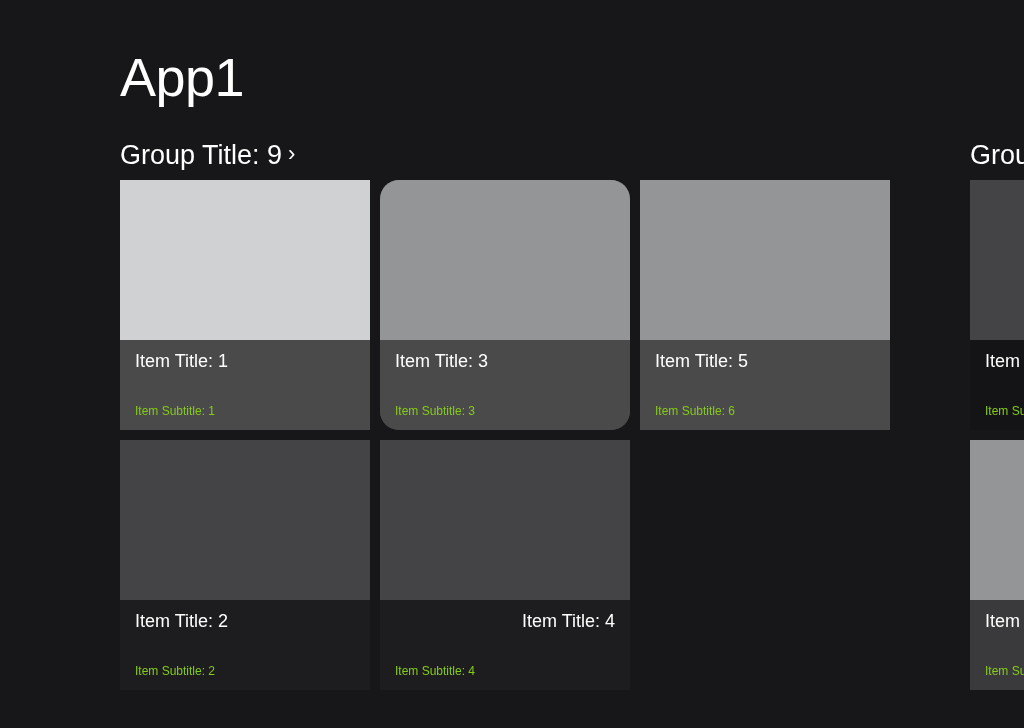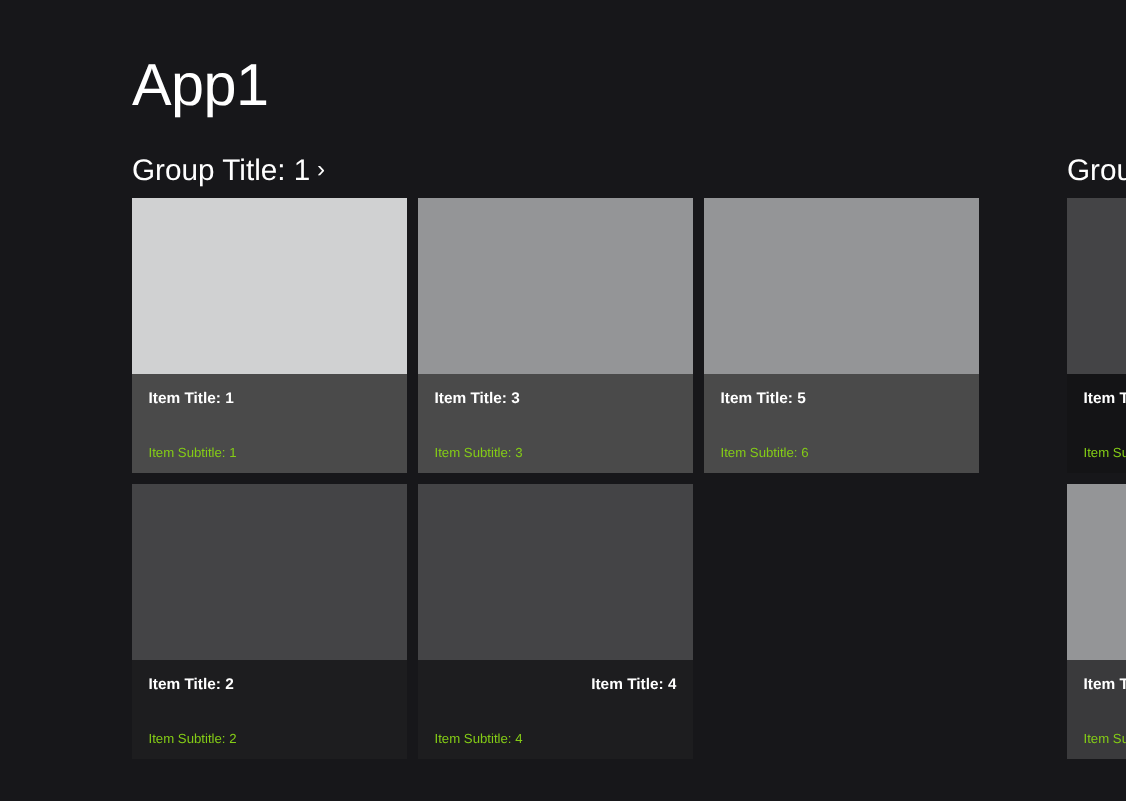--- a/index.html
+++ b/index.html
@@ -117,23 +117,23 @@
     flex: 0 0 160px;
     background: #949597;
   }
   .tile-caption {
     flex: 1 1 auto;
     background: #4a4a4a;
     padding: 12px 15px 0 15px;
     position: relative;
   }
   .tile-title {
-    font-size: 14px;
+    font-size: 18px;
     line-height: 19px;
-    font-weight: 700;
+    font-weight: 400;
     color: #ffffff;
     white-space: nowrap;
     overflow: hidden;
     text-overflow: ellipsis;
   }
   .tile-subtitle {
     position: absolute;
     left: 15px;
     bottom: 11px;
     font-size: 12px;
@@ -150,42 +150,42 @@
 
   <div class="page-header">
     <div class="app-title">App1</div>
   </div>
 
   <div class="groups-strip">
     <div class="groups-rail">
 
       <div class="group">
         <div class="group-header">
-          <span class="group-title">Group Title: 1</span>
+          <span class="group-title">Group Title: 9</span>
           <span class="group-chevron">›</span>
         </div>
         <div class="group-items">
 
           <div class="tile" style="background: rgb(74, 74, 74);">
             <div class="tile-image" style="background: rgb(208, 209, 210);"></div>
             <div class="tile-caption" style="background: rgb(74, 74, 74);">
               <div class="tile-title">Item Title: 1</div>
               <div class="tile-subtitle">Item Subtitle: 1</div>
             </div>
           </div>
 
           <div class="tile" style="background: rgb(29, 29, 31);">
             <div class="tile-image" style="background: rgb(68, 68, 70);"></div>
             <div class="tile-caption" style="background: rgb(29, 29, 31);">
               <div class="tile-title">Item Title: 2</div>
               <div class="tile-subtitle">Item Subtitle: 2</div>
             </div>
           </div>
 
-          <div class="tile" style="background: rgb(74, 74, 74);">
+          <div class="tile" style="background: rgb(74, 74, 74); border-radius: 19px;">
             <div class="tile-image" style="background: rgb(148, 149, 151);"></div>
             <div class="tile-caption" style="background: rgb(74, 74, 74);">
               <div class="tile-title">Item Title: 3</div>
               <div class="tile-subtitle">Item Subtitle: 3</div>
             </div>
           </div>
 
           <div class="tile" style="background: rgb(29, 29, 31); text-align: right;">
             <div class="tile-image" style="background: rgb(68, 68, 70);"></div>
             <div class="tile-caption" style="background: rgb(29, 29, 31);">

